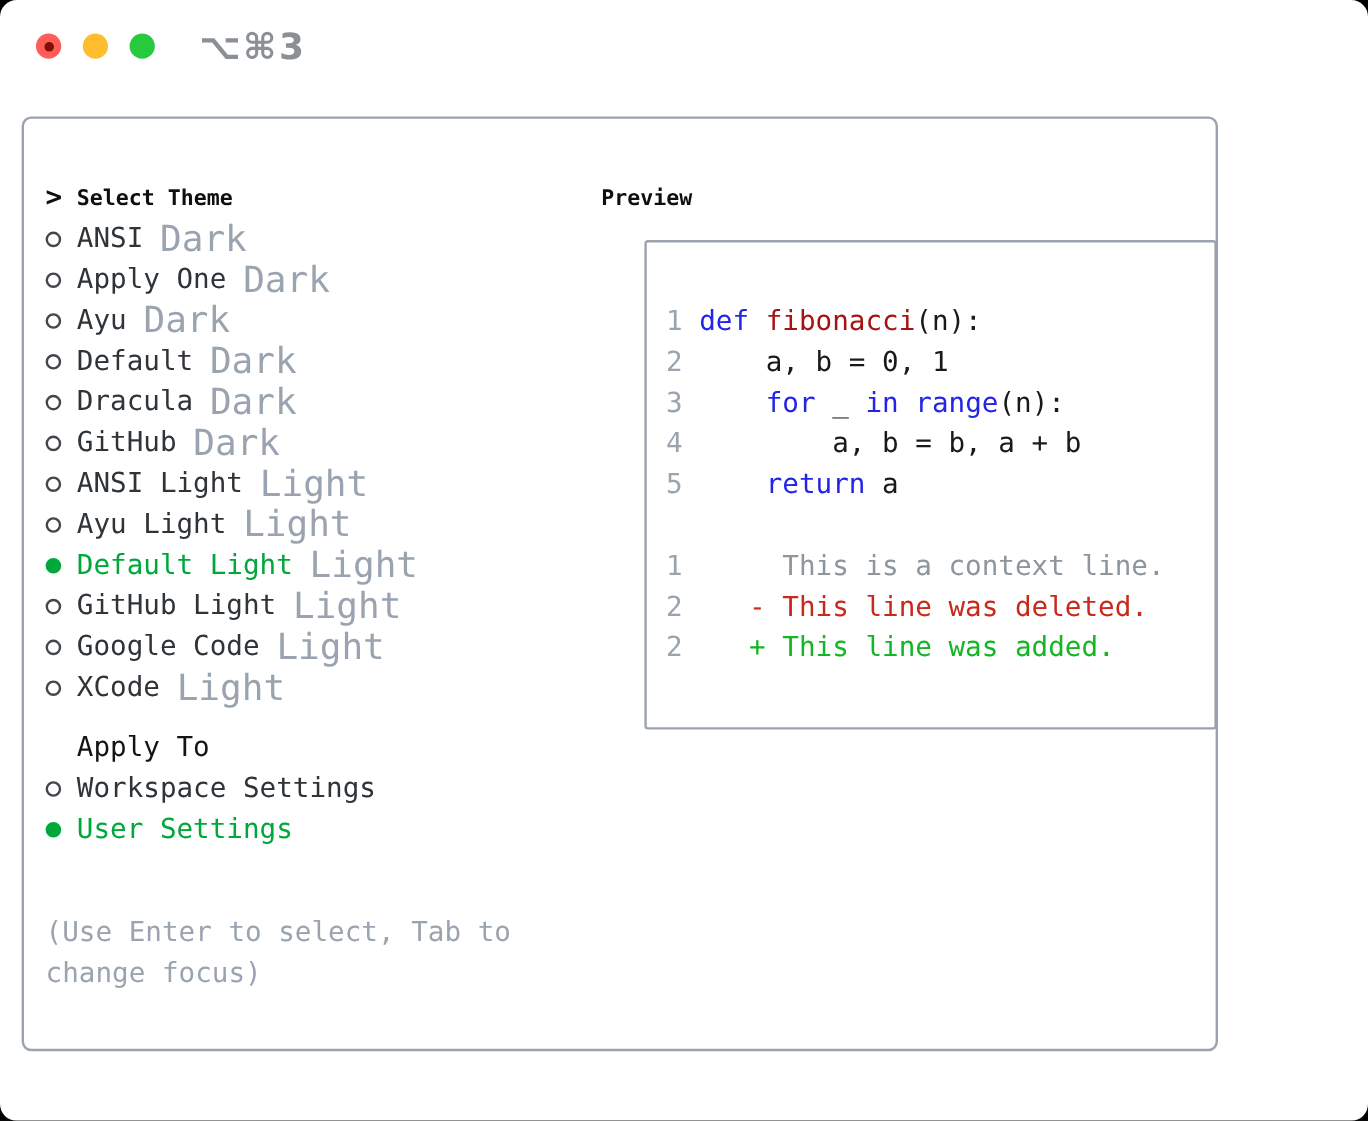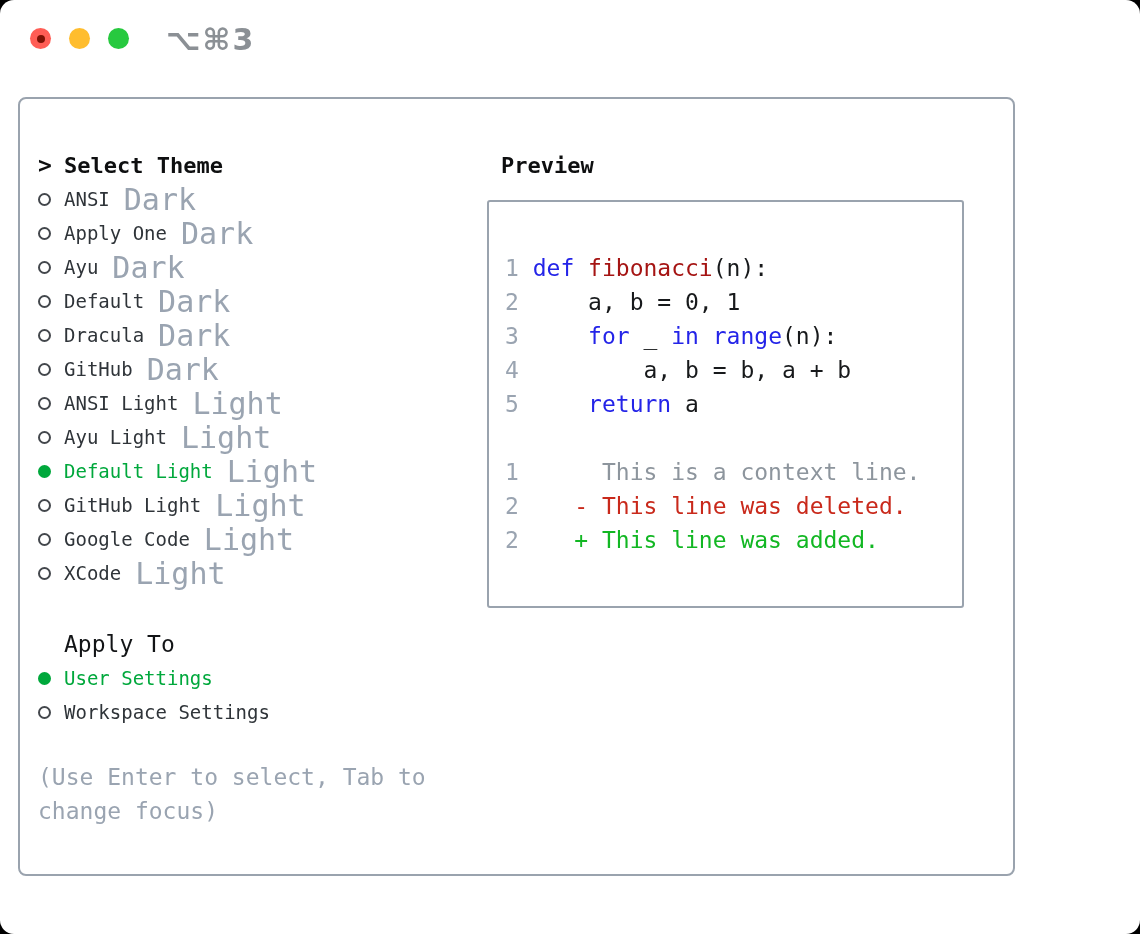--- a/index.html
+++ b/index.html
@@ -22,37 +22,37 @@
   
   .panel{
     position:absolute;left:18px;top:97px;width:997px;height:779px;
     border:2px solid var(--border-gray);border-radius:8px;box-sizing:border-box;background:#fff;
   }
   .row{position:relative;display:flex;align-items:center;height:34px;white-space:pre;}
   .marker{display:inline-flex;align-items:center;justify-content:flex-start;width:26px;flex:0 0 26px;}
   .circle{width:13px;height:13px;border-radius:50%;border:2px solid #43474c;box-sizing:border-box;margin-left:0px;}
   .circle.sel{background:var(--accent-green);border-color:var(--accent-green);}
   .prompt{font-size:23px;font-weight:700;color:var(--heading-text);}
-  .name{font-size:19px;color:var(--item-text);white-space:pre;}
+  .name{font-size:23px;color:var(--item-text);white-space:pre;}
   .name.sel-text{color:var(--accent-green);}
   .tag{font-size:30px;color:var(--muted-gray);margin-left:14px;white-space:pre;}
-  .heading{font-size:22px;font-weight:700;color:var(--heading-text);}
+  .heading{font-size:18px;font-weight:700;color:var(--heading-text);}
   .subheading{font-size:23px;font-weight:400;color:#121416;}
   #select-theme-header{position:absolute;left:18px;top:49px;}
   #theme-items{position:absolute;left:18px;top:83px;}
-  #apply-to{position:absolute;left:18px;top:528px;}
+  #apply-to{position:absolute;left:18px;top:507px;}
   #apply-heading-row{height:34px;display:flex;align-items:center;}
   #help-text{
     position:absolute;left:18px;top:661px;font-size:23px;line-height:34px;
     color:var(--muted-gray);white-space:pre-line;
   }
   
   #preview-heading{position:absolute;left:481px;top:49px;height:34px;display:flex;align-items:center;text-align:center;}
   #preview-box{
-    position:absolute;left:467px;top:101px;width:477px;height:408px;
+    position:absolute;left:517px;top:101px;width:477px;height:408px;
     border:2px solid var(--border-gray);border-radius:3px;box-sizing:border-box;background:#fff;
   }
   #code-lines{padding:49px 8px 0 16px;}
   .code-line{height:34px;line-height:34px;font-size:23px;white-space:pre;}
   .seg-num{color:var(--line-number-gray);}
   .seg-kw{color:var(--keyword-blue);}
   .seg-fn{color:var(--function-red);}
   .seg-plain{color:#17191b;}
   .seg-ctx{color:var(--context-gray);text-align:center;}
   .seg-del{color:var(--diff-del-red);}
@@ -93,22 +93,22 @@
         <div class="row"><span class="marker"><span class="circle"></span></span><span class="name">Google Code</span><span class="tag">Light</span></div>
         <div class="row"><span class="marker"><span class="circle"></span></span><span class="name">XCode</span><span class="tag">Light</span></div>
       </div>
 
     <div id="apply-to">
       <div id="apply-heading-row" class="row">
         <span class="marker"></span>
         <span class="subheading">Apply To</span>
       </div>
       <div id="apply-items">
+          <div class="row"><span class="marker"><span class="circle"></span></span><span class="name">Workspace Settings</span></div>
           <div class="row"><span class="marker"><span class="circle sel"></span></span><span class="name sel-text">User Settings</span></div>
-          <div class="row"><span class="marker"><span class="circle"></span></span><span class="name">Workspace Settings</span></div>
         </div>
     </div>
 
     <div id="help-text">(Use Enter to select, Tab to
 change focus)</div>
 
     <div class="row" id="preview-heading">
       <span class="heading">Preview</span>
     </div>
 

